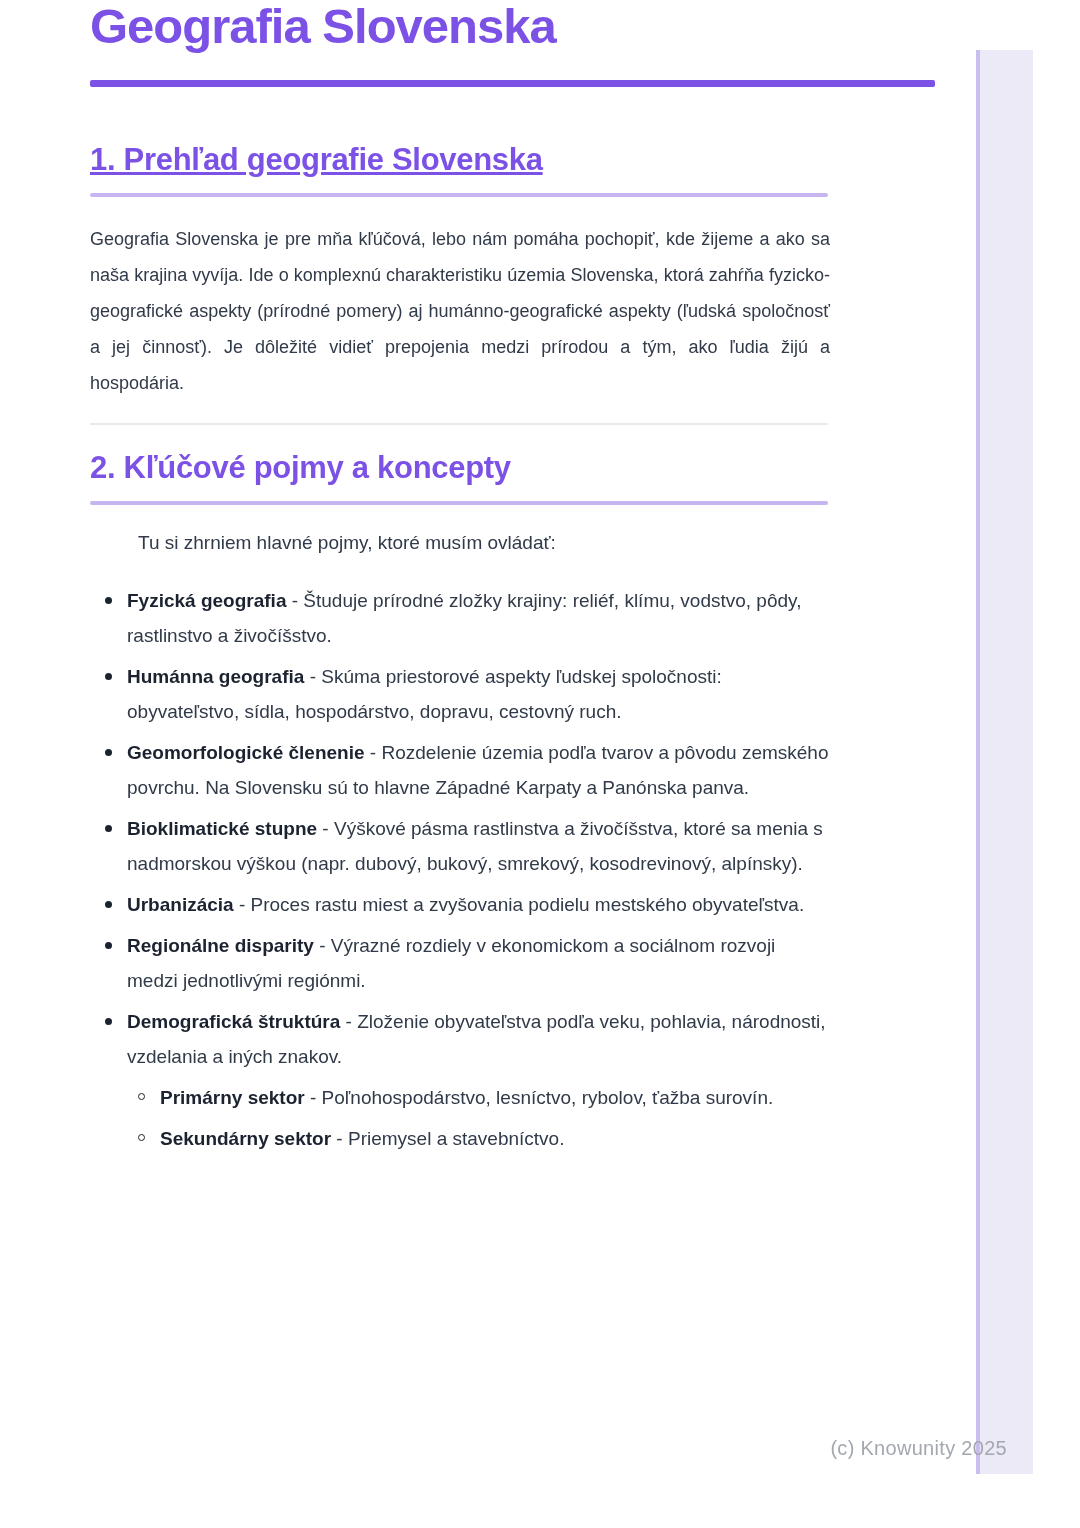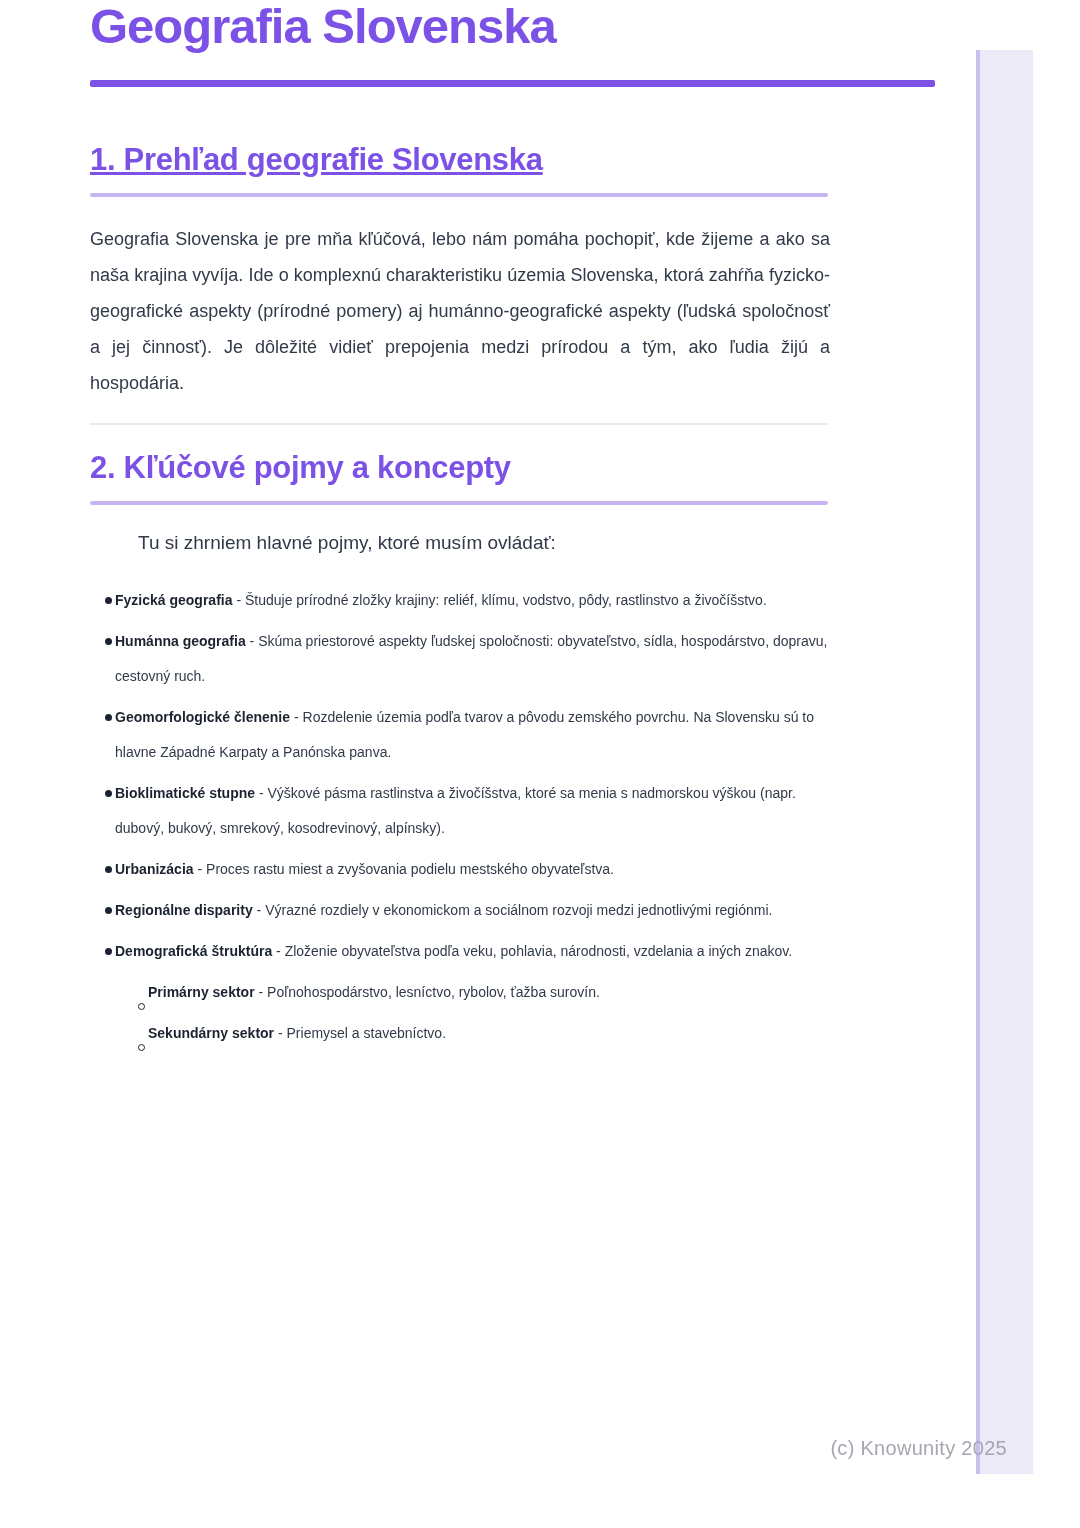--- a/index.html
+++ b/index.html
@@ -81,44 +81,44 @@
   }
   ul.bullets{
     margin-top:26px;
     list-style:none;
   }
   .li{
     display:flex;
     margin-bottom:6px;
   }
   .li-text{
-    margin-left:3px;
+    margin-left:15px;
     flex:1;
-    font-size:14px;
+    font-size:19px;
     line-height:35px;
   }
   .marker{flex:0 0 auto;}
   .dot{
     width:7px;height:7px;
     border-radius:50%;
     background:var(--text-bold);
     margin:14px 0 0 15px;
   }
   .circle{
     width:7px;height:7px;
     border-radius:50%;
     border:1.5px solid var(--text-bold);
     background:transparent;
     margin:13px 0 0 48px;
   }
   ul.sub-bullets{
     list-style:none;
     margin-top:6px;
   }
-  ul.sub-bullets .li{margin-bottom:6px;align-items:flex-end;}
+  ul.sub-bullets .li{margin-bottom:6px;}
   ul.sub-bullets .li:last-child{margin-bottom:0;}
   .term{
     font-weight:700;
     color:var(--text-bold);
   }
   .sep{white-space:pre;}
   .watermark{
     position:absolute;
     top:1437px;
     right:73px;

